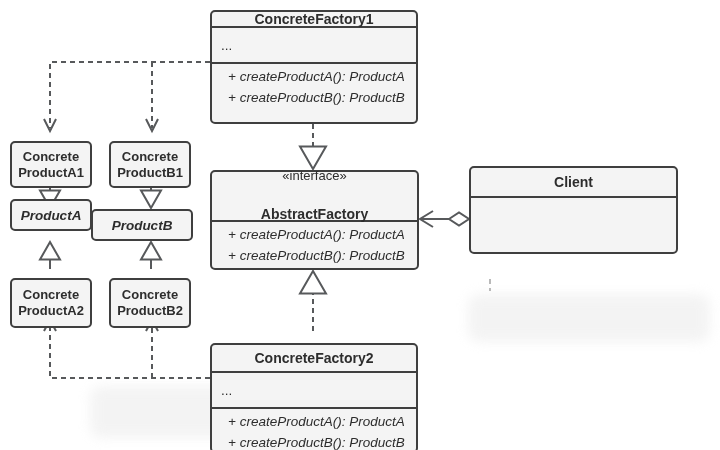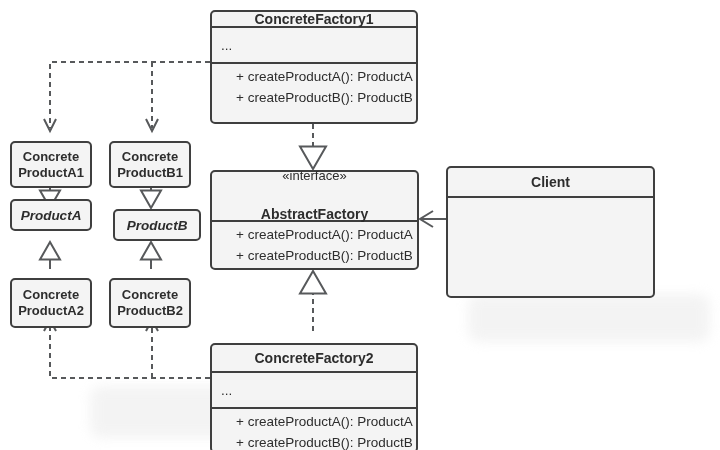--- a/index.html
+++ b/index.html
@@ -21,21 +21,21 @@
     display:flex;align-items:center;justify-content:center;
   }
   .uml-header2{
     display:flex;flex-direction:column;align-items:center;justify-content:center;
     line-height:1.4;
     gap:20px;
   }
   .stereotype{font-size:13px;font-weight:normal;}
   .if-name{font-size:14px;font-weight:bold;}
   .uml-lines{padding:2px 0 0 0;}
-  .uml-line{font-size:13.5px;line-height:21px;padding:0 24px;white-space:nowrap;}
+  .uml-line{font-size:13.5px;line-height:21px;padding:0 16px;white-space:nowrap;font-style:italic;}
   .uml-fieldrow{display:flex;align-items:center;font-size:13.5px;padding:0 9px;}
   .small-box{
     display:flex;flex-direction:column;align-items:center;justify-content:center;
     font-weight:bold;font-size:13px;line-height:16px;text-align:center;margin-top:9px;
   }
   .iface-box{
     display:flex;align-items:center;justify-content:center;
     font-weight:bold;font-style:italic;font-size:13.5px;
   }
   svg .solid{stroke:#57595b;stroke-width:2;fill:none;}
@@ -135,41 +135,41 @@
 
   <div class="uml-box" style="left:210px;top:343px;width:208px;height:110px">
     <div class="cmp uml-title" style="height:26px">ConcreteFactory2</div>
     <div class="cmp uml-fieldrow" style="height:36px">...</div>
     <div class="cmp uml-lines" style="height:44px">
       <div class="uml-line">+ createProductA(): ProductA</div>
       <div class="uml-line">+ createProductB(): ProductB</div>
     </div>
   </div>
 
-  <div class="uml-box" style="left:446px;top:166px;width:209px;height:132px">
+  <div class="uml-box" style="left:469px;top:166px;width:209px;height:88px">
     <div class="cmp uml-title" style="height:28px">Client</div>
     <div class="cmp uml-lines" style="height:47px">
     </div>
   </div>
 
   <div class="uml-box small-box" style="left:10px;top:132px;width:82px;height:47px">
     <span>Concrete</span>
     <span>ProductA1</span>
   </div>
 
   <div class="uml-box small-box" style="left:109px;top:132px;width:82px;height:47px">
     <span>Concrete</span>
     <span>ProductB1</span>
   </div>
 
   <div class="uml-box iface-box" style="left:10px;top:199px;width:82px;height:32px">
     <span>ProductA</span>
   </div>
 
-  <div class="uml-box iface-box" style="left:113px;top:209px;width:88px;height:32px">
+  <div class="uml-box iface-box" style="left:91px;top:209px;width:102px;height:32px">
     <span>ProductB</span>
   </div>
 
   <div class="uml-box small-box" style="left:10px;top:269px;width:82px;height:50px">
     <span>Concrete</span>
     <span>ProductA2</span>
   </div>
 
   <div class="uml-box small-box" style="left:109px;top:269px;width:82px;height:50px">
     <span>Concrete</span>

